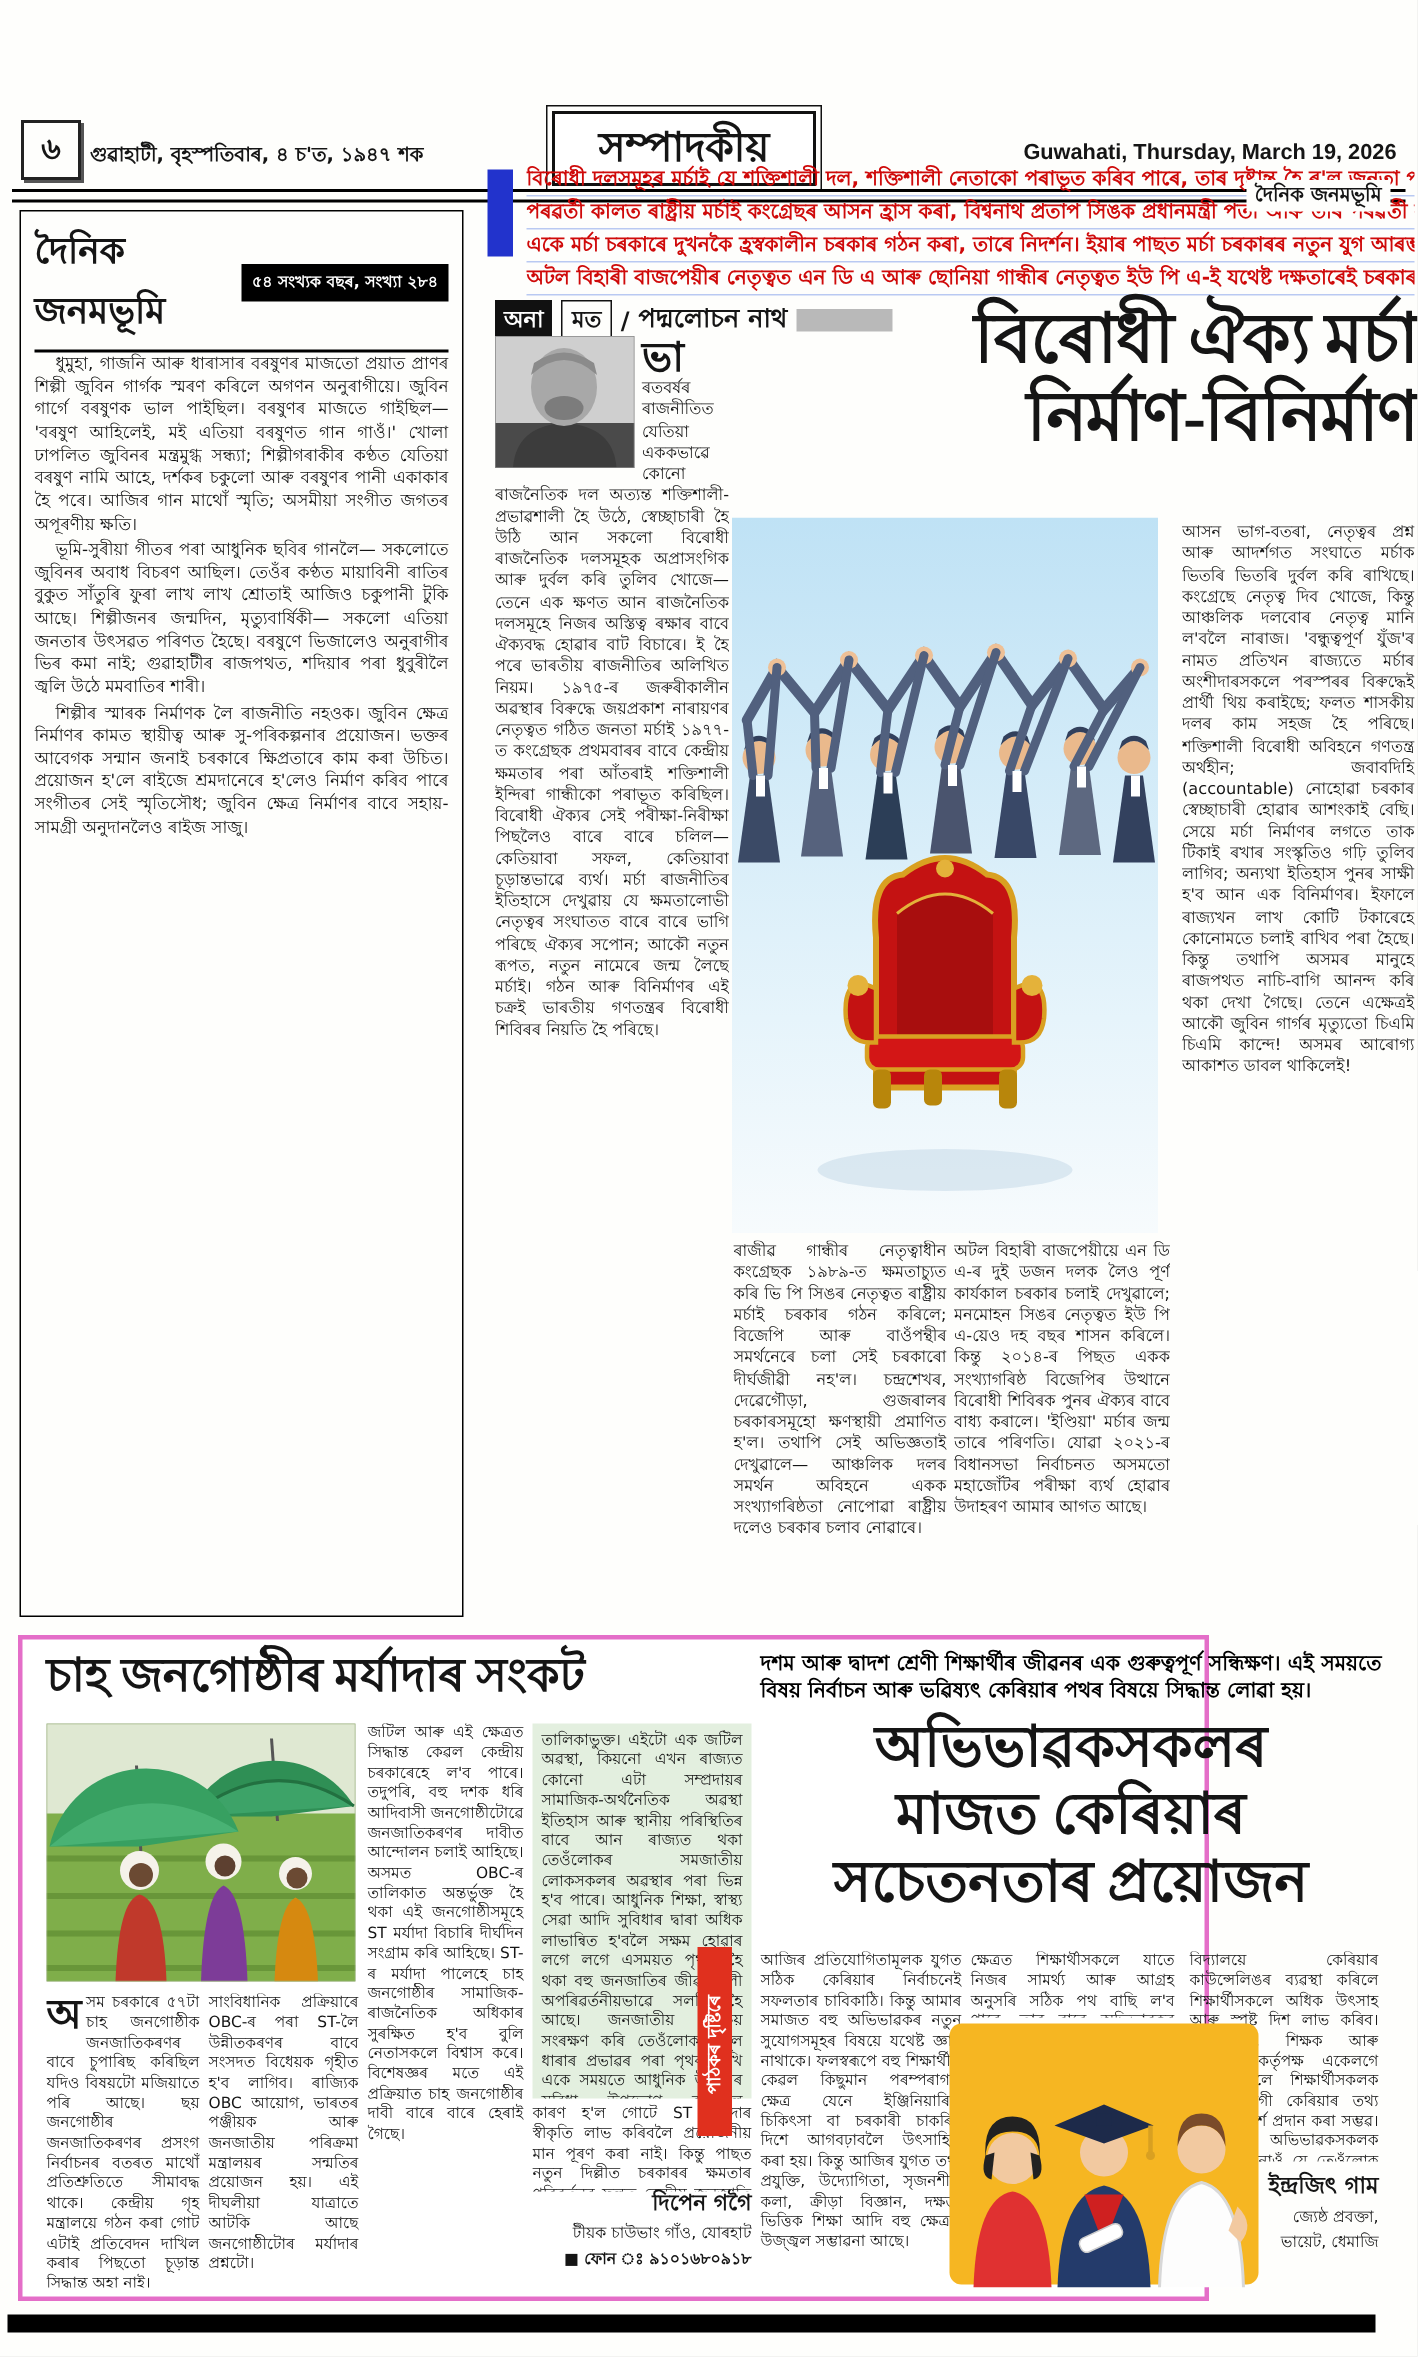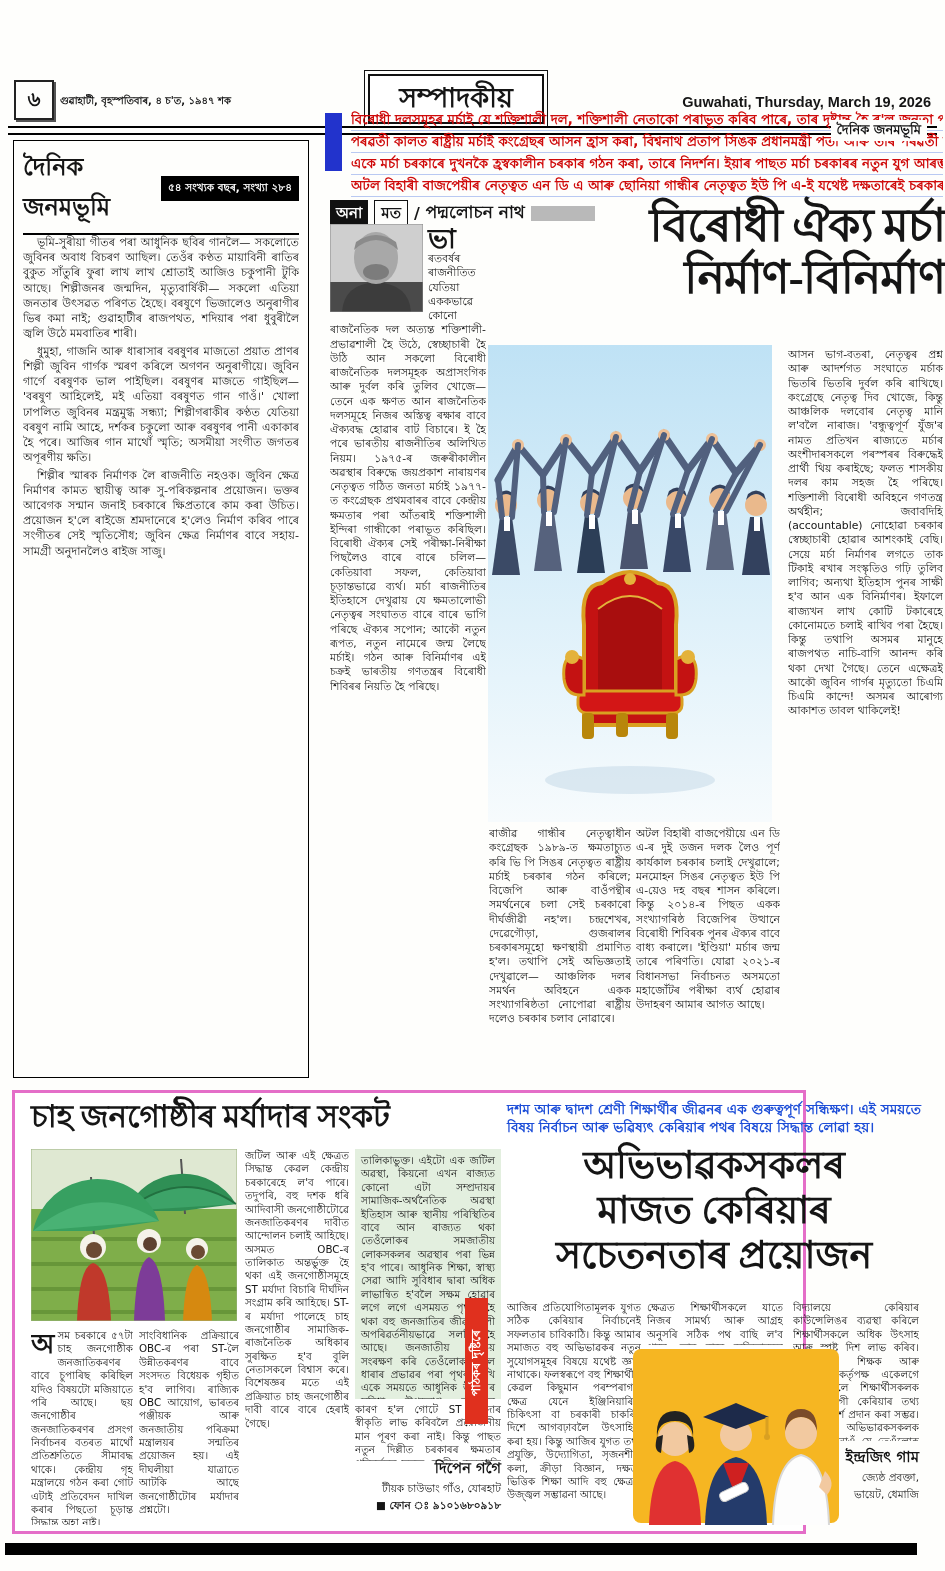--- a/index.html
+++ b/index.html
@@ -8,21 +8,21 @@
   .serif{font-family:"Liberation Serif",serif;}
   .abs{position:absolute;}
   .just{text-align:justify;}
   .body-txt{font-size:10.8px;line-height:1.32;overflow:hidden;}
   .body-sm{font-size:10.3px;line-height:1.3;overflow:hidden;}
 
   
   #pageno-box{left:14px;top:80px;width:36px;height:36px;border:2px solid #222;
     box-shadow:2px 2px 0 #555;display:flex;align-items:center;justify-content:center;
     font-size:20px;font-weight:bold;}
-  #date-as{left:60px;top:93px;font-size:10px;font-weight:bold;}
+  #date-as{left:60px;top:93px;font-size:13px;font-weight:bold;}
   #section-box{left:368px;top:74px;width:172px;height:46px;border:2px solid #111;
     outline:1.5px solid #111;outline-offset:3px;display:flex;align-items:center;
     justify-content:center;font-size:27px;font-weight:bold;background:#fff;}
   #date-en{right:14px;top:94px;font-size:14.5px;font-weight:bold;
     font-family:"Liberation Sans",sans-serif;}
   #top-rule{left:8px;top:126px;width:929px;height:5px;border-top:2.5px solid #000;
     border-bottom:2px solid #000;}
   #paper-tag{right:18px;top:120px;background:#fefefc;padding:0 6px;font-size:13px;
     font-weight:bold;z-index:3;}
 
@@ -75,21 +75,21 @@
   #tea-colE{left:340px;top:310px;width:146px;height:58px;}
   #tea-sign{left:340px;top:364px;width:146px;text-align:right;}
   #tea-sign .nm{font-size:14.5px;font-weight:bold;}
   #tea-sign .ad,#tea-sign .ph{font-size:10.5px;}
   #tea-sign .ph{font-weight:bold;}
   #readers-tab{left:450px;top:205px;width:23px;height:126px;background:#e0301e;}
   #readers-tab span{position:absolute;left:-50px;top:55px;width:124px;text-align:center;
     transform:rotate(-90deg);color:#fff;font-size:12px;font-weight:bold;white-space:nowrap;}
 
   #car-subhead{left:492px;top:8px;width:414px;font-size:13.6px;font-weight:bold;
-    color:#1d4ed8;line-height:1.3;}
+    color:#000000;line-height:1.3;}
   #car-headline{left:492px;top:50px;width:414px;text-align:center;font-size:38px;
     font-weight:bold;line-height:1.18;}
   #car-col1{left:492px;top:208px;width:134px;height:224px;}
   #car-col2{left:632px;top:208px;width:136px;height:44px;}
   #car-col3{left:778px;top:208px;width:126px;height:140px;}
   #car-illo{left:616px;top:254px;width:210px;height:178px;}
   #car-sign{left:778px;top:352px;width:126px;text-align:right;}
   #car-sign .nm{font-size:15px;font-weight:bold;}
   #car-sign .ad{font-size:10.5px;}
 
@@ -110,22 +110,22 @@
   <div class="abs" id="date-en">Guwahati, Thursday, March 19, 2026</div>
   <div class="abs" id="top-rule"></div>
   <div class="abs" id="paper-tag">দৈনিক জনমভূমি</div>
 
   <div class="abs" id="left-box">
     <div id="left-mast">
       <span class="name serif">দৈনিক জনমভূমি</span>
       <span id="left-badge">৫৪ সংখ্যক বছৰ, সংখ্যা ২৮৪</span>
     </div>
     <div id="left-body" class="just">
+      <p>ধুমুহা, গাজনি আৰু ধাৰাসাৰ বৰষুণৰ মাজতো প্ৰয়াত প্ৰাণৰ শিল্পী জুবিন গাৰ্গক স্মৰণ কৰিলে অগণন অনুৰাগীয়ে। জুবিন গাৰ্গে বৰষুণক ভাল পাইছিল। বৰষুণৰ মাজতে গাইছিল— 'বৰষুণ আহিলেই, মই এতিয়া বৰষুণত গান গাওঁ।' খোলা ঢাপলিত জুবিনৰ মন্ত্ৰমুগ্ধ সন্ধ্যা; শিল্পীগৰাকীৰ কণ্ঠত যেতিয়া বৰষুণ নামি আহে, দৰ্শকৰ চকুলো আৰু বৰষুণৰ পানী একাকাৰ হৈ পৰে। আজিৰ গান মাথোঁ স্মৃতি; অসমীয়া সংগীত জগতৰ অপূৰণীয় ক্ষতি।</p>
       <p>ভূমি-সুৰীয়া গীতৰ পৰা আধুনিক ছবিৰ গানলৈ— সকলোতে জুবিনৰ অবাধ বিচৰণ আছিল। তেওঁৰ কণ্ঠত মায়াবিনী ৰাতিৰ বুকুত সাঁতুৰি ফুৰা লাখ লাখ শ্ৰোতাই আজিও চকুপানী টুকি আছে। শিল্পীজনৰ জন্মদিন, মৃত্যুবাৰ্ষিকী— সকলো এতিয়া জনতাৰ উৎসৱত পৰিণত হৈছে। বৰষুণে ভিজালেও অনুৰাগীৰ ভিৰ কমা নাই; গুৱাহাটীৰ ৰাজপথত, শদিয়াৰ পৰা ধুবুৰীলৈ জ্বলি উঠে মমবাতিৰ শাৰী।</p>
-      <p>ধুমুহা, গাজনি আৰু ধাৰাসাৰ বৰষুণৰ মাজতো প্ৰয়াত প্ৰাণৰ শিল্পী জুবিন গাৰ্গক স্মৰণ কৰিলে অগণন অনুৰাগীয়ে। জুবিন গাৰ্গে বৰষুণক ভাল পাইছিল। বৰষুণৰ মাজতে গাইছিল— 'বৰষুণ আহিলেই, মই এতিয়া বৰষুণত গান গাওঁ।' খোলা ঢাপলিত জুবিনৰ মন্ত্ৰমুগ্ধ সন্ধ্যা; শিল্পীগৰাকীৰ কণ্ঠত যেতিয়া বৰষুণ নামি আহে, দৰ্শকৰ চকুলো আৰু বৰষুণৰ পানী একাকাৰ হৈ পৰে। আজিৰ গান মাথোঁ স্মৃতি; অসমীয়া সংগীত জগতৰ অপূৰণীয় ক্ষতি।</p>
       <p>শিল্পীৰ স্মাৰক নিৰ্মাণক লৈ ৰাজনীতি নহওক। জুবিন ক্ষেত্ৰ নিৰ্মাণৰ কামত স্থায়ীত্ব আৰু সু-পৰিকল্পনাৰ প্ৰয়োজন। ভক্তৰ আবেগক সন্মান জনাই চৰকাৰে ক্ষিপ্ৰতাৰে কাম কৰা উচিত। প্ৰয়োজন হ'লে ৰাইজে শ্ৰমদানেৰে হ'লেও নিৰ্মাণ কৰিব পাৰে সংগীতৰ সেই স্মৃতিসৌধ; জুবিন ক্ষেত্ৰ নিৰ্মাণৰ বাবে সহায়-সামগ্ৰী অনুদানলৈও ৰাইজ সাজু।</p>
     </div>
   </div>
 
   <div class="abs" id="banner">
     <div id="banner-block"></div>
     <div id="banner-lines">
       <span>বিৰোধী দলসমূহৰ মৰ্চাই যে শক্তিশালী দল, শক্তিশালী নেতাকো পৰাভূত কৰিব পাৰে, তাৰ দৃষ্টান্ত হৈ ৰ'ল জনতা পাৰ্টি।</span>
       <span>পৰৱৰ্তী কালত ৰাষ্ট্ৰীয় মৰ্চাই কংগ্ৰেছৰ আসন হ্ৰাস কৰা, বিশ্বনাথ প্ৰতাপ সিঙক প্ৰধানমন্ত্ৰী পতা আৰু তাৰ পৰৱৰ্তী কালত</span>
       <span>একে মৰ্চা চৰকাৰে দুখনকৈ হ্ৰস্বকালীন চৰকাৰ গঠন কৰা, তাৰে নিদৰ্শন। ইয়াৰ পাছত মৰ্চা চৰকাৰৰ নতুন যুগ আৰম্ভ হ'ল।</span>

